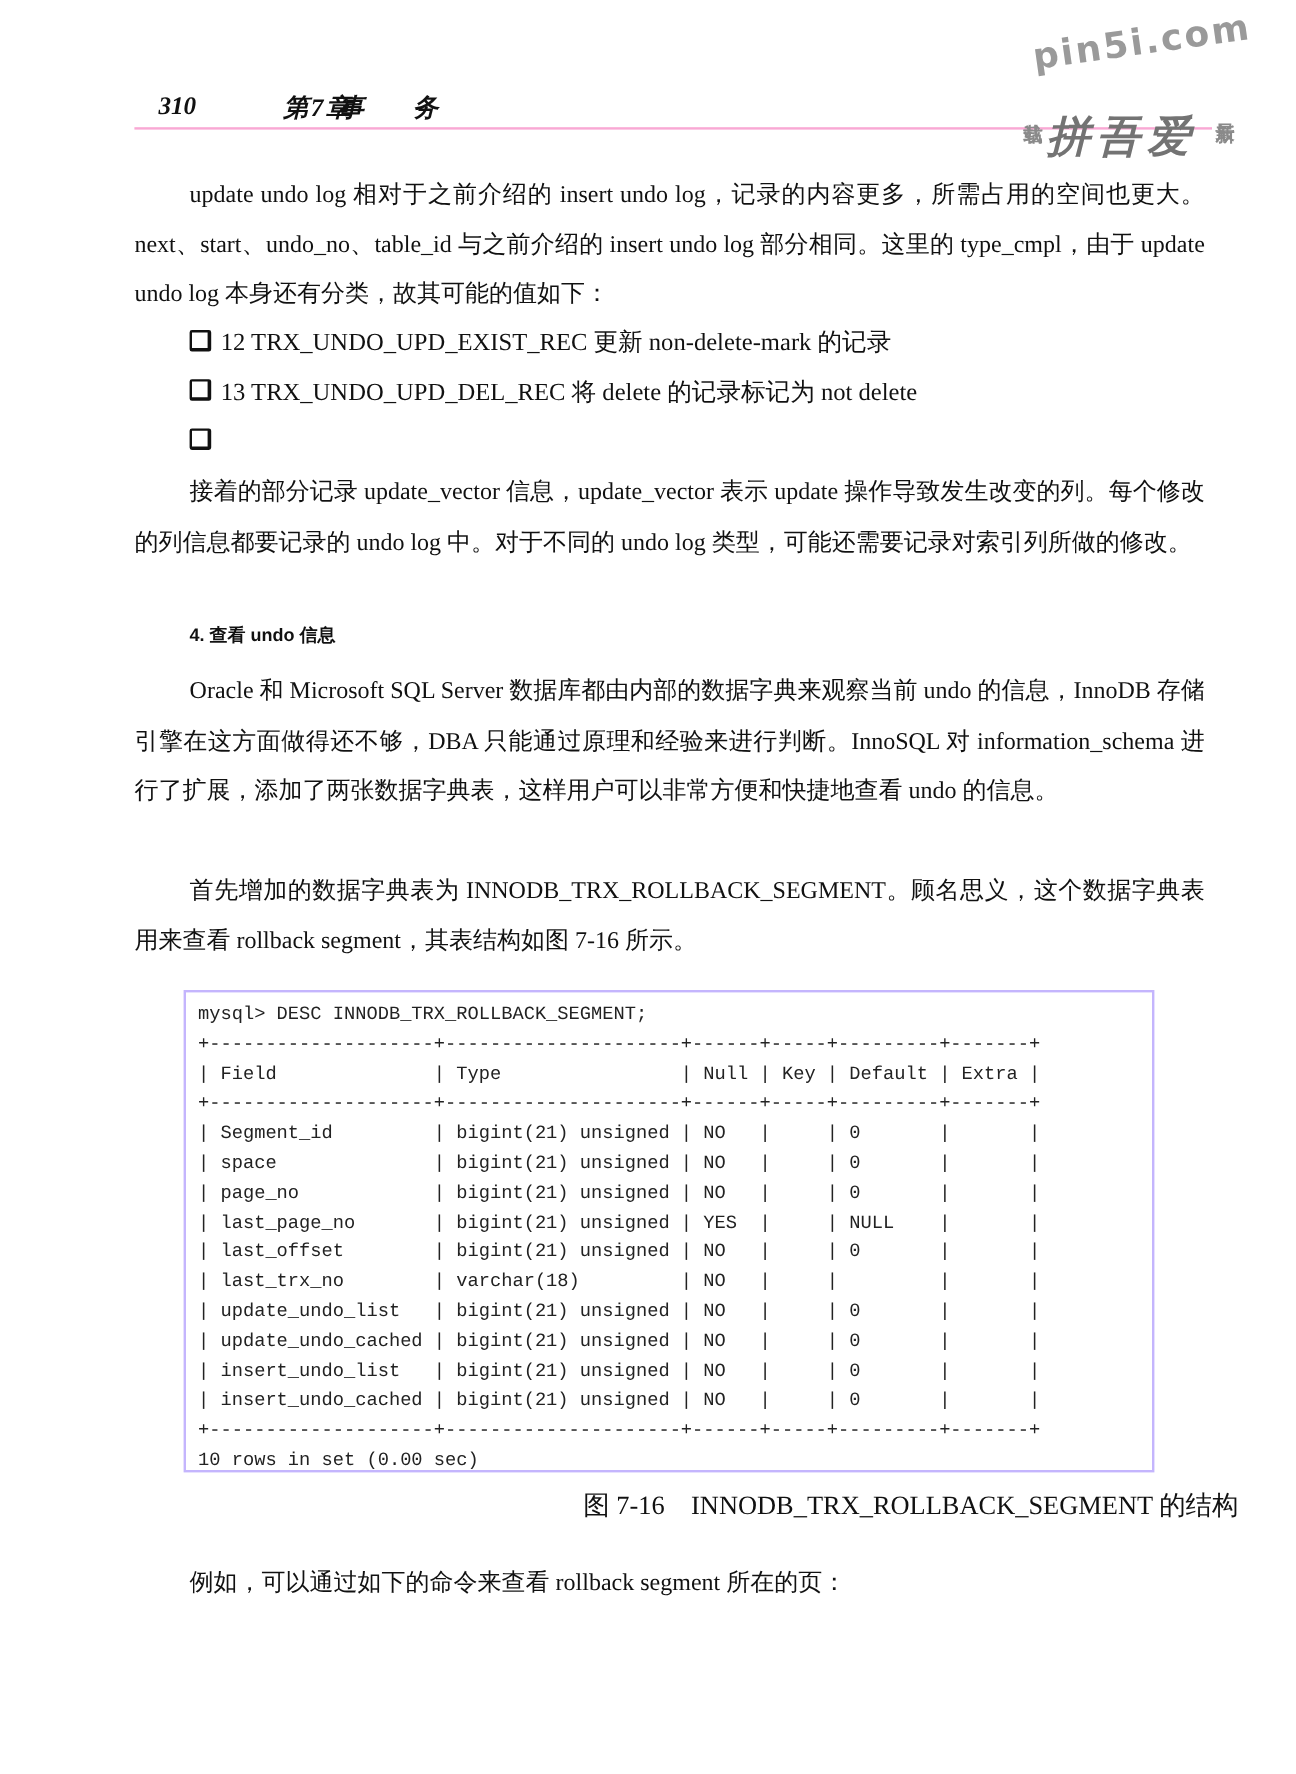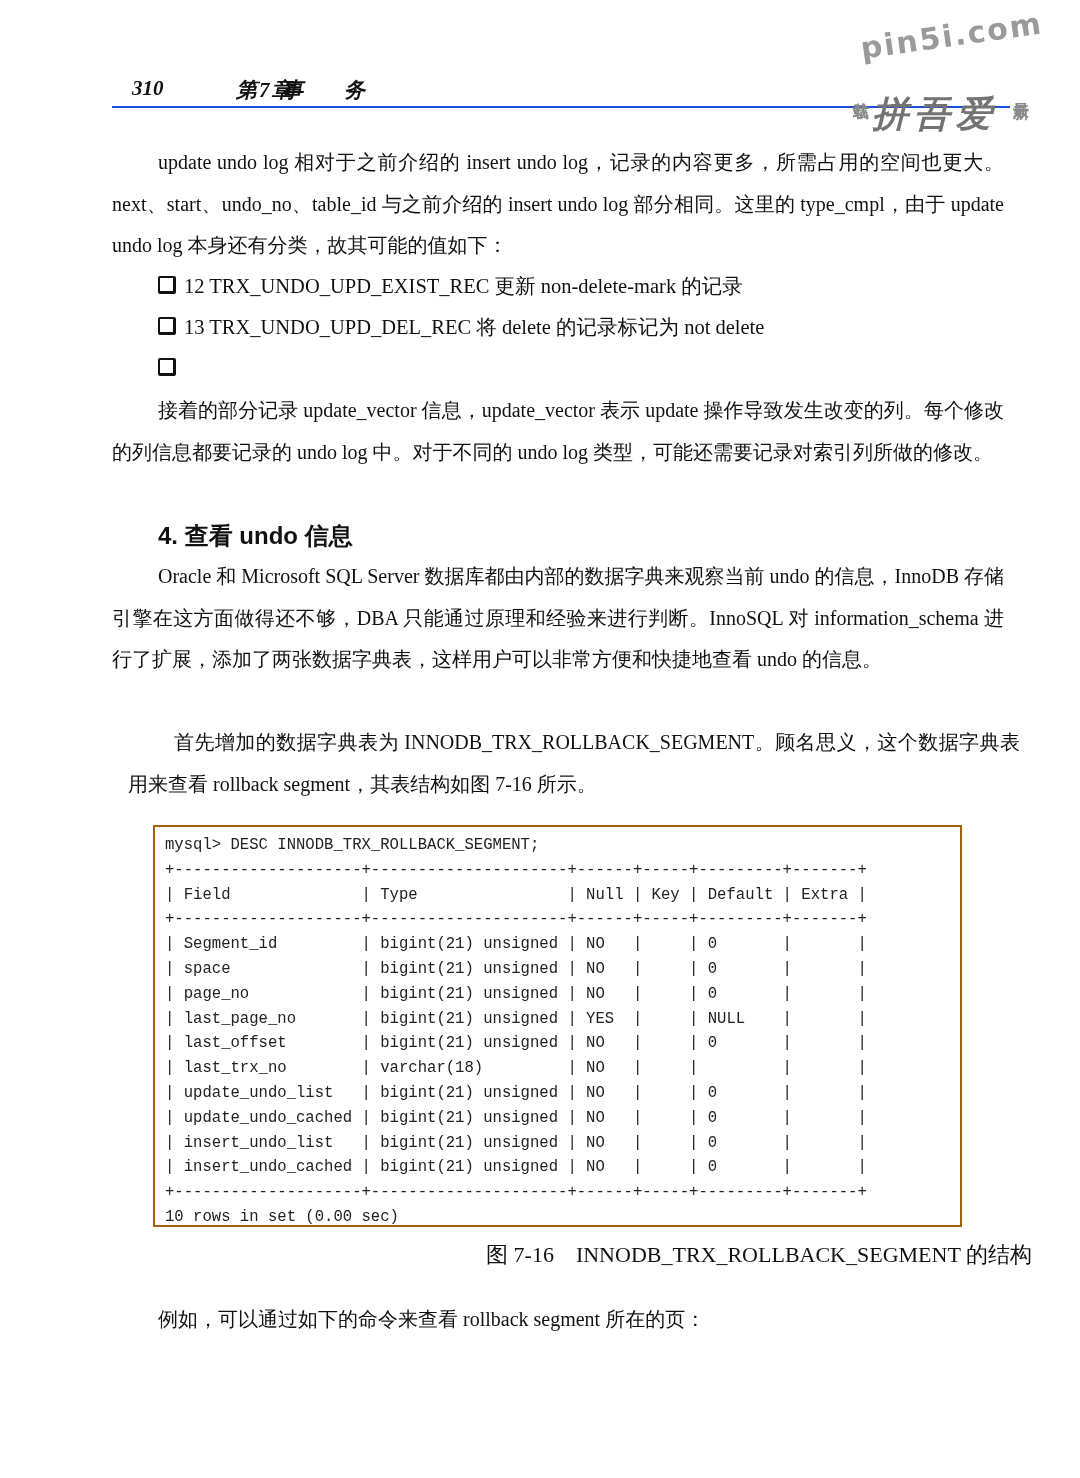--- a/index.html
+++ b/index.html
@@ -2,21 +2,21 @@
 <html><head>
   <meta charset="utf-8">
   <style>
     html, body { margin: 0; padding: 0; background: #ffffff; }
     body {
       width: 1080px; height: 1478px; position: relative; overflow: hidden;
       font-family: "Liberation Serif", "DejaVu Serif", serif; color: #111;
     }
     .header {
       position: absolute; left: 112px; top: 72px; width: 898px; height: 34px;
-      border-bottom: 2px solid #1d4ed8;
+      border-bottom: 2px solid #f9a8d4;
       font-family: "Liberation Serif", serif; font-style: italic; font-weight: bold;
       font-size: 21px;
     }
     .header .pageno { position: absolute; left: 20px; top: 4px; }
     .header .chapter { position: absolute; left: 80px; top: 4px; letter-spacing: 2px; margin-left: 44px; }
     .header .title1 { position: absolute; left: 170px; top: 4px; }
     .header .title2 { position: absolute; left: 232px; top: 4px; }
 
     .watermark { position: absolute; left: 850px; top: 10px; width: 180px; height: 170px; }
     .watermark .domain-text {
@@ -37,26 +37,26 @@
     .bullet {
       position: absolute; left: 158px; font-size: 20.5px; line-height: 41px;
     }
     .bullet .box {
       display: inline-block; width: 13px; height: 13px; border: 2px solid #111;
       border-right-width: 3px; border-bottom-width: 3px; border-radius: 2px;
       vertical-align: -1px; margin-right: 8px;
     }
     .heading4 {
       position: absolute; left: 158px; top: 520px;
-      font-family: "Liberation Sans", sans-serif; font-weight: bold; font-size: 24px;
+      font-family: "Liberation Sans", sans-serif; font-weight: bold; font-size: 15px;
     }
 
     .codebox {
       position: absolute; left: 153px; top: 825px; width: 809px; height: 402px;
-      border: 2px solid #a16207; box-sizing: border-box;
+      border: 2px solid #c4b5fd; box-sizing: border-box;
       font-family: "Liberation Mono", "DejaVu Sans Mono", monospace; font-size: 15.6px;
       color: #222; padding: 6px 0 0 10px;
     }
     .codeline { white-space: pre; height: 24.8px; line-height: 24.8px; }
 
     .caption {
       position: absolute; left: 0; width: 1032px; top: 1240px; text-align: right;
       font-size: 22px;
     }
   </style>
@@ -88,21 +88,21 @@
 <div class="bullet" style="top:348px;">
   <span class="box"></span>
 </div>
 
 <div class="para indent" style="top:390px;">接着的部分记录 update_vector 信息，update_vector 表示 update 操作导致发生改变的列。每个修改的列信息都要记录的 undo log 中。对于不同的 undo log 类型，可能还需要记录对索引列所做的修改。</div>
 
 <div class="heading4">4. 查看 undo 信息</div>
 
 <div class="para indent" style="top:556px;">Oracle 和 Microsoft SQL Server 数据库都由内部的数据字典来观察当前 undo 的信息，InnoDB 存储引擎在这方面做得还不够，DBA 只能通过原理和经验来进行判断。InnoSQL 对 information_schema 进行了扩展，添加了两张数据字典表，这样用户可以非常方便和快捷地查看 undo 的信息。</div>
 
-<div class="para indent" style="top:722px;margin-left:16px;">首先增加的数据字典表为 INNODB_TRX_ROLLBACK_SEGMENT。顾名思义，这个数据字典表用来查看 rollback segment，其表结构如图 7-16 所示。</div>
+<div class="para indent" style="top:722px;">首先增加的数据字典表为 INNODB_TRX_ROLLBACK_SEGMENT。顾名思义，这个数据字典表用来查看 rollback segment，其表结构如图 7-16 所示。</div>
 
 <div class="codebox">
   <div class="codeline">mysql&gt; DESC INNODB_TRX_ROLLBACK_SEGMENT;</div>
   <div id="table-lines">
       <div class="codeline">+--------------------+---------------------+------+-----+---------+-------+</div>
       <div class="codeline">| Field              | Type                | Null | Key | Default | Extra |</div>
       <div class="codeline">+--------------------+---------------------+------+-----+---------+-------+</div>
       <div class="codeline">| Segment_id         | bigint(21) unsigned | NO   |     | 0       |       |</div>
       <div class="codeline">| space              | bigint(21) unsigned | NO   |     | 0       |       |</div>
       <div class="codeline">| page_no            | bigint(21) unsigned | NO   |     | 0       |       |</div>

